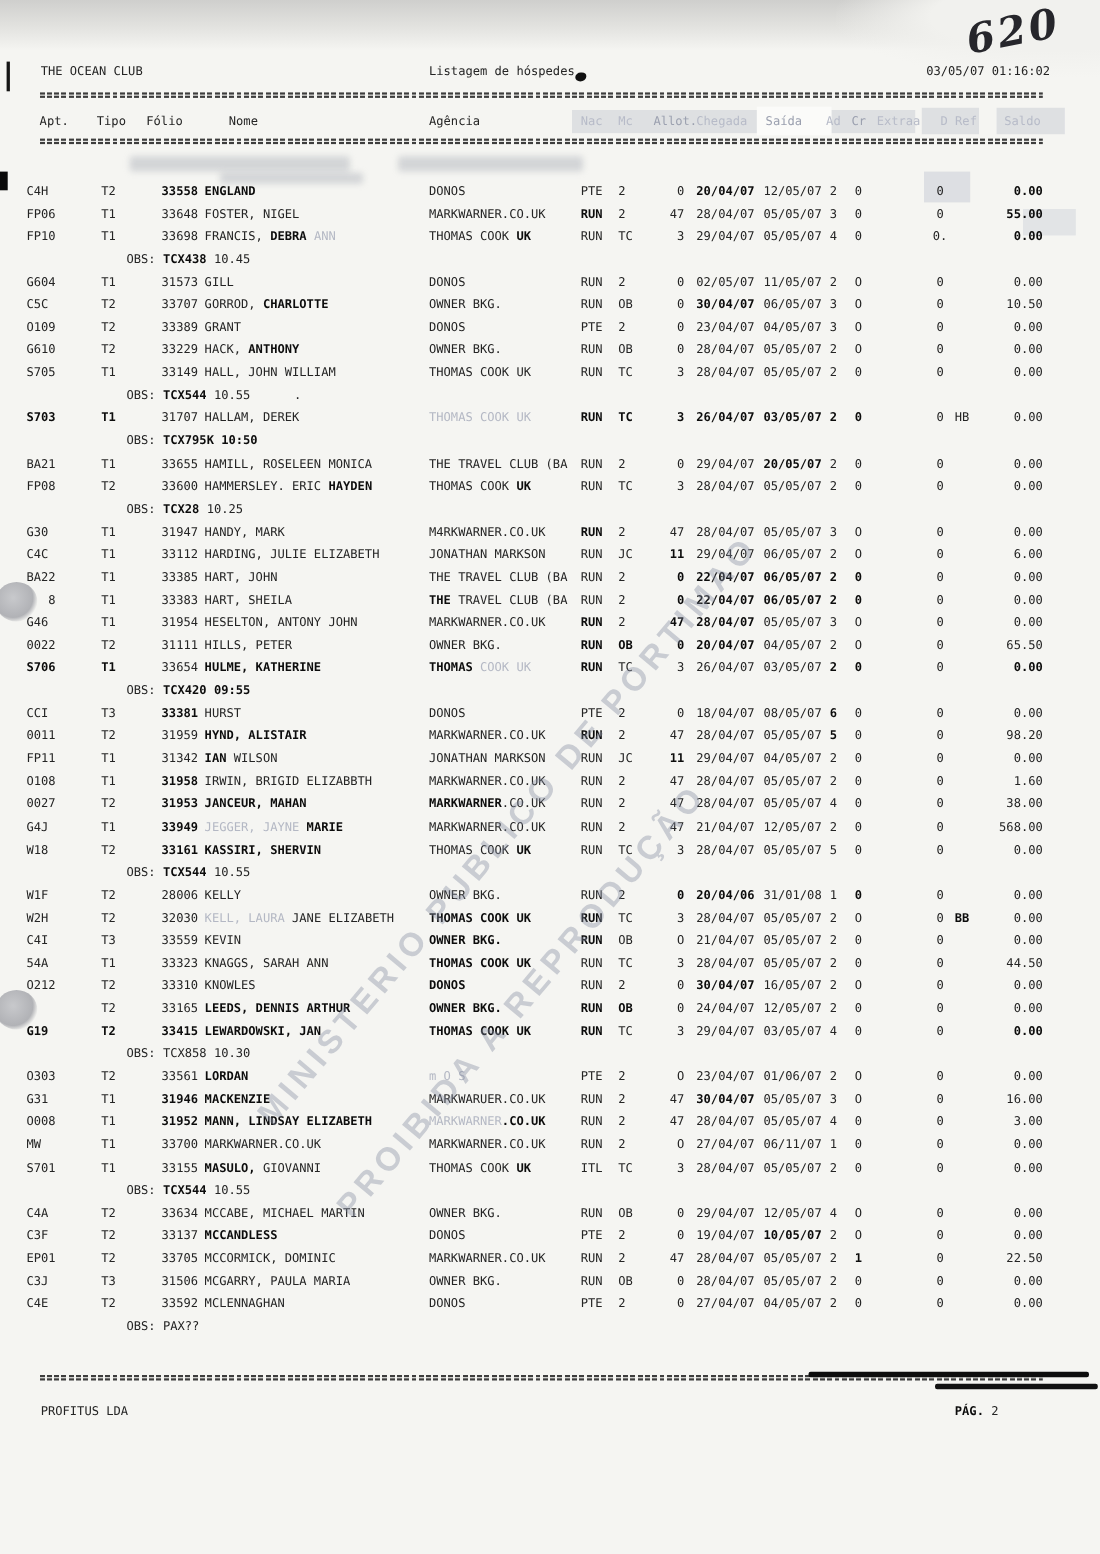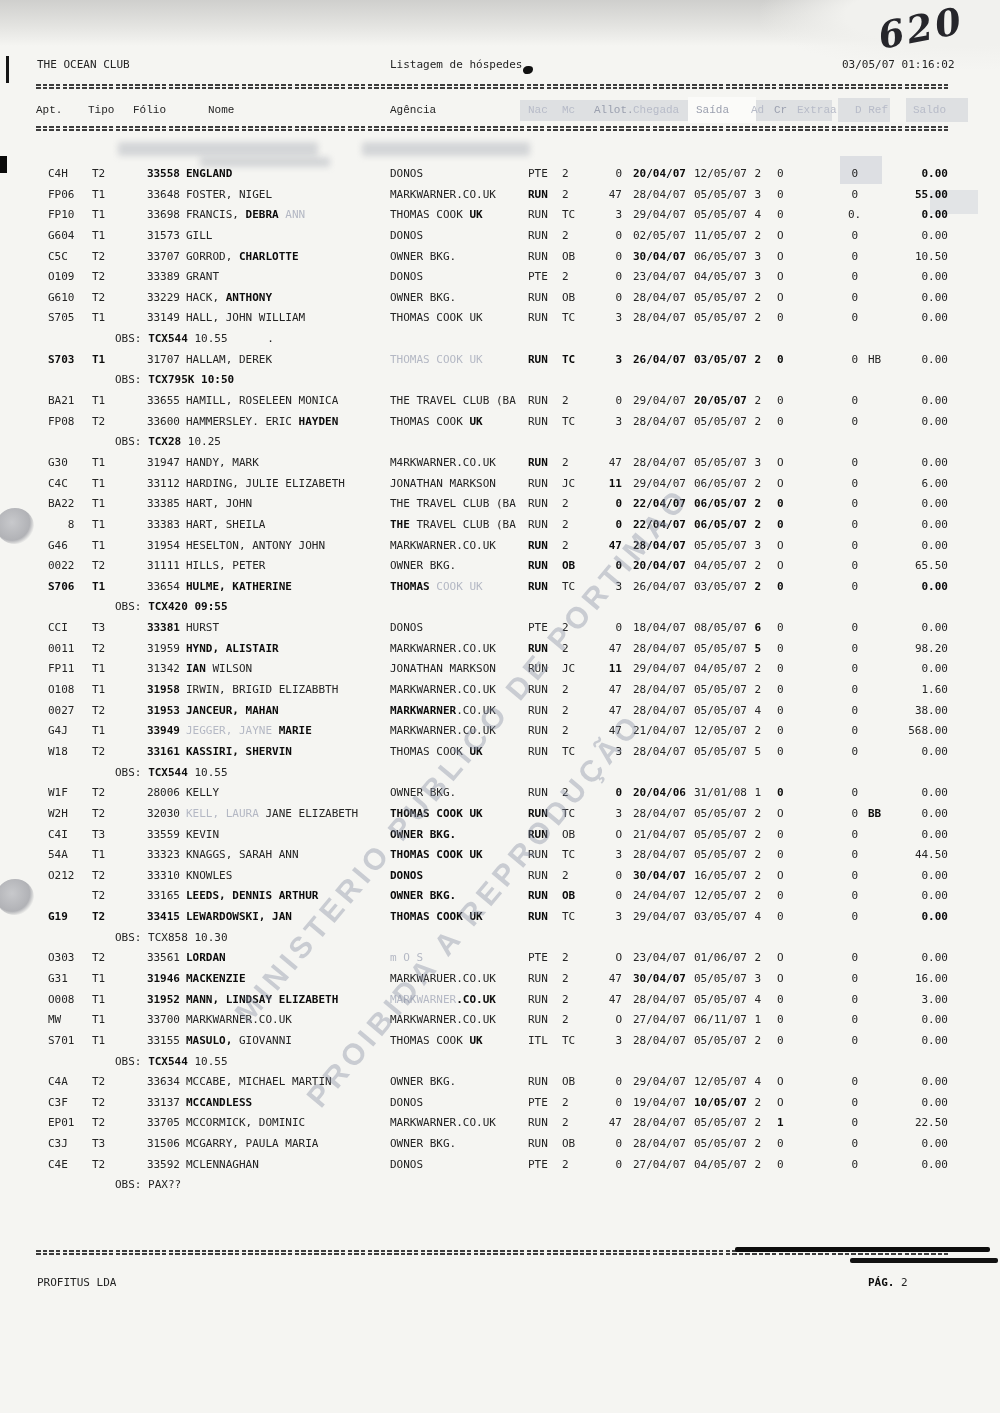--- a/index.html
+++ b/index.html
@@ -35,32 +35,32 @@
   
   .eqline{left:36px;width:912px;height:6px;}
   .eqline::before,.eqline::after{content:"";display:block;height:1.8px;margin-bottom:1.5px;
     background:repeating-linear-gradient(90deg,#3d3d3d 0,#3d3d3d 4.5px,transparent 4.5px,transparent 6.63px);}
   .eq1{top:84px;}
   .eq2{top:126px;}
   .eq3{top:1250px;}
   .smear1{left:735px;top:1247px;width:255px;height:5px;background:#0d0d0d;border-radius:2px;}
   .smear2{left:850px;top:1258px;width:148px;height:5px;background:#121212;border-radius:2px;}
   
-  .colhead{top:104px;left:0;width:1000px;height:16px;font-family:Liberation Mono, monospace;}
+  .colhead{top:104px;left:0;width:1000px;height:16px;}
   .colhead span{position:absolute;white-space:pre;}
   .h-apt{left:36px;} .h-tipo{left:88px;} .h-folio{left:133px;} .h-nome{left:183px;margin-left:25px;} .h-agencia{left:390px;}
   .h-nac{left:528px;} .h-mc{left:562px;} .h-allot{left:594px;} .h-chegada{left:633px;} .h-saida{left:696px;text-align:right;}
   .h-ad{left:751px;} .h-cr{left:774px;} .h-extraa{left:797px;} .h-dref{left:855px;} .h-saldo{left:913px;}
   .hf{color:#b7bbc8;}
   .hf2{color:#9ba0af;}
   
   .rows{top:164px;left:0;width:1000px;}
   .row{position:relative;height:20.65px;}
   .cell{position:absolute;top:3px;white-space:pre;}
-  .col-apt{left:48px;}
+  .col-apt{left:24px;}
   .col-tipo{left:92px;}
   .col-folio{left:128px;width:52px;text-align:right;}
   .col-nome{left:186px;}
   .col-agencia{left:390px;}
   .col-nac{left:528px;}
   .col-mc{left:562px;}
   .col-allot{left:596px;width:26px;text-align:right;}
   .col-chegada{left:633px;}
   .col-saida{left:694px;text-align:center;}
   .col-ad{left:751px;width:10px;text-align:right;}
@@ -176,20 +176,23 @@
       <span class="cell col-mc">TC</span>
       <span class="cell col-allot">3</span>
       <span class="cell col-chegada">29/04/07</span>
       <span class="cell col-saida">05/05/07</span>
       <span class="cell col-ad">4</span>
       <span class="cell col-cr">0</span>
       <span class="cell col-extra">0.</span>
       <span class="cell col-saldo"><span class="b">0.00</span></span>
     </div>
     <div class="row">
+      <span class="cell obs"><span>OBS: </span><span class="b">TCX438</span><span> 10.45</span></span>
+    </div>
+    <div class="row">
       <span class="cell col-apt">G604</span>
       <span class="cell col-tipo">T1</span>
       <span class="cell col-folio">31573</span>
       <span class="cell col-nome">GILL</span>
       <span class="cell col-agencia">DONOS</span>
       <span class="cell col-nac">RUN</span>
       <span class="cell col-mc">2</span>
       <span class="cell col-allot">0</span>
       <span class="cell col-chegada">02/05/07</span>
       <span class="cell col-saida">11/05/07</span>

